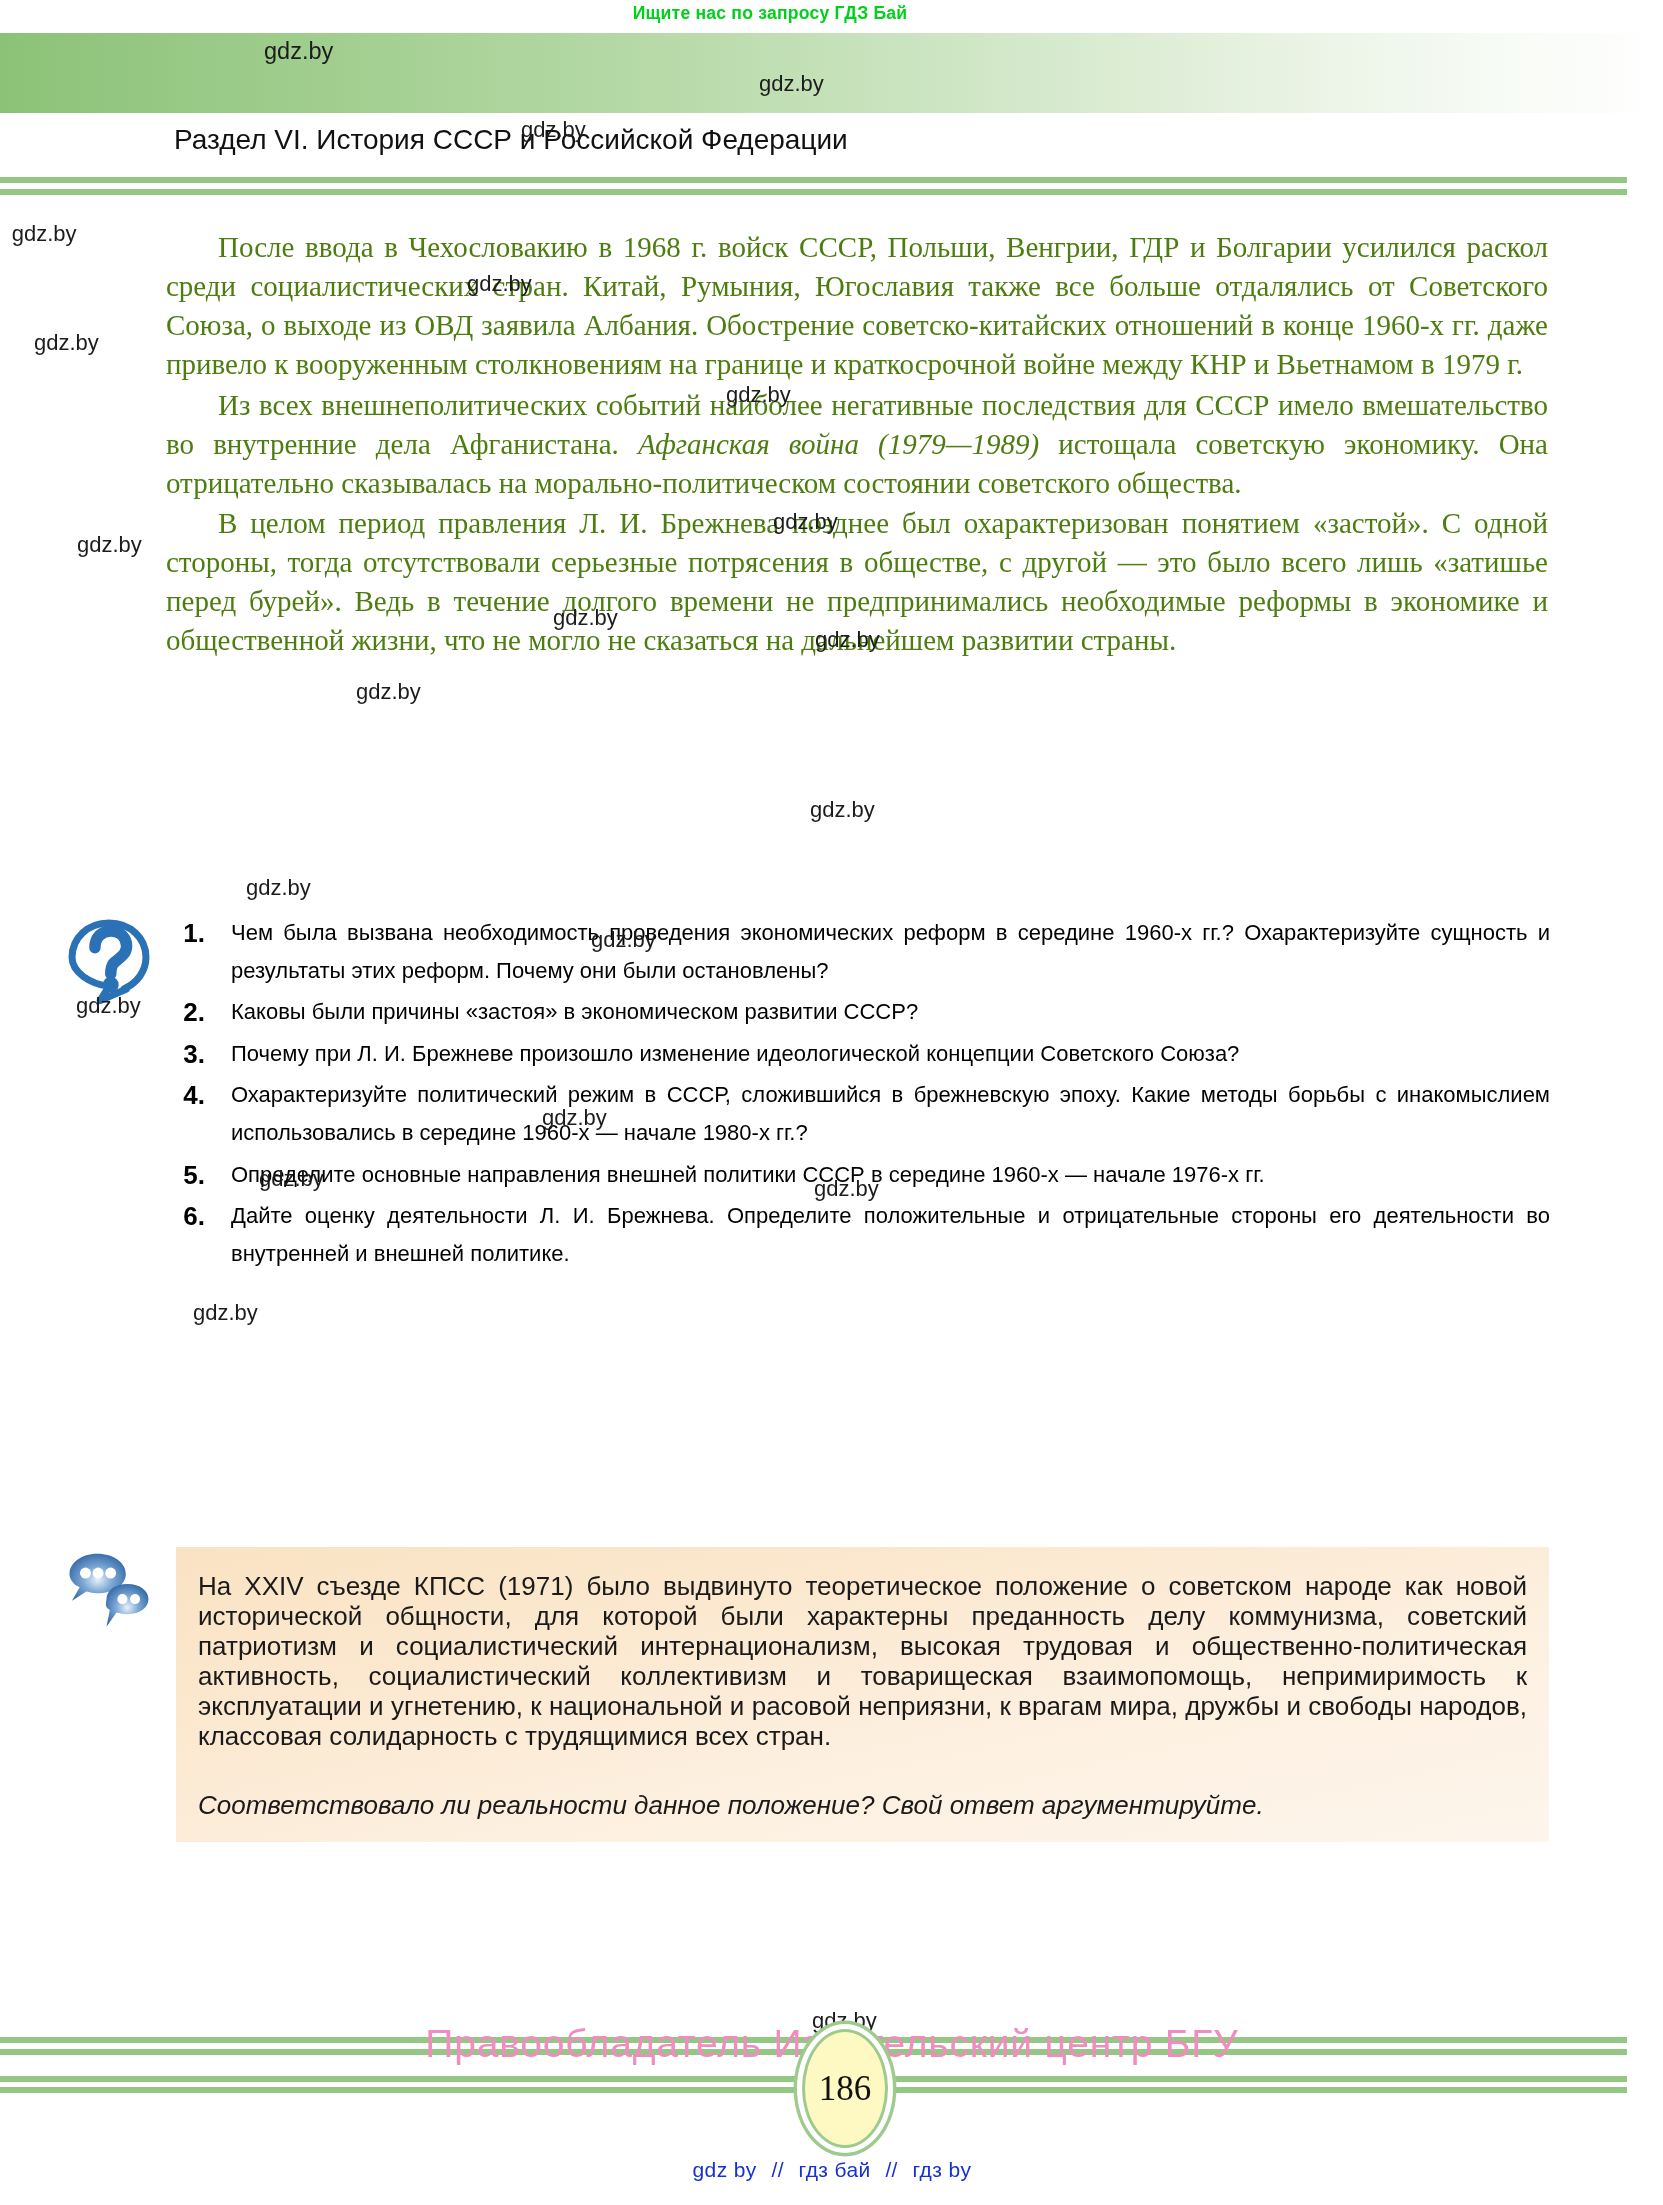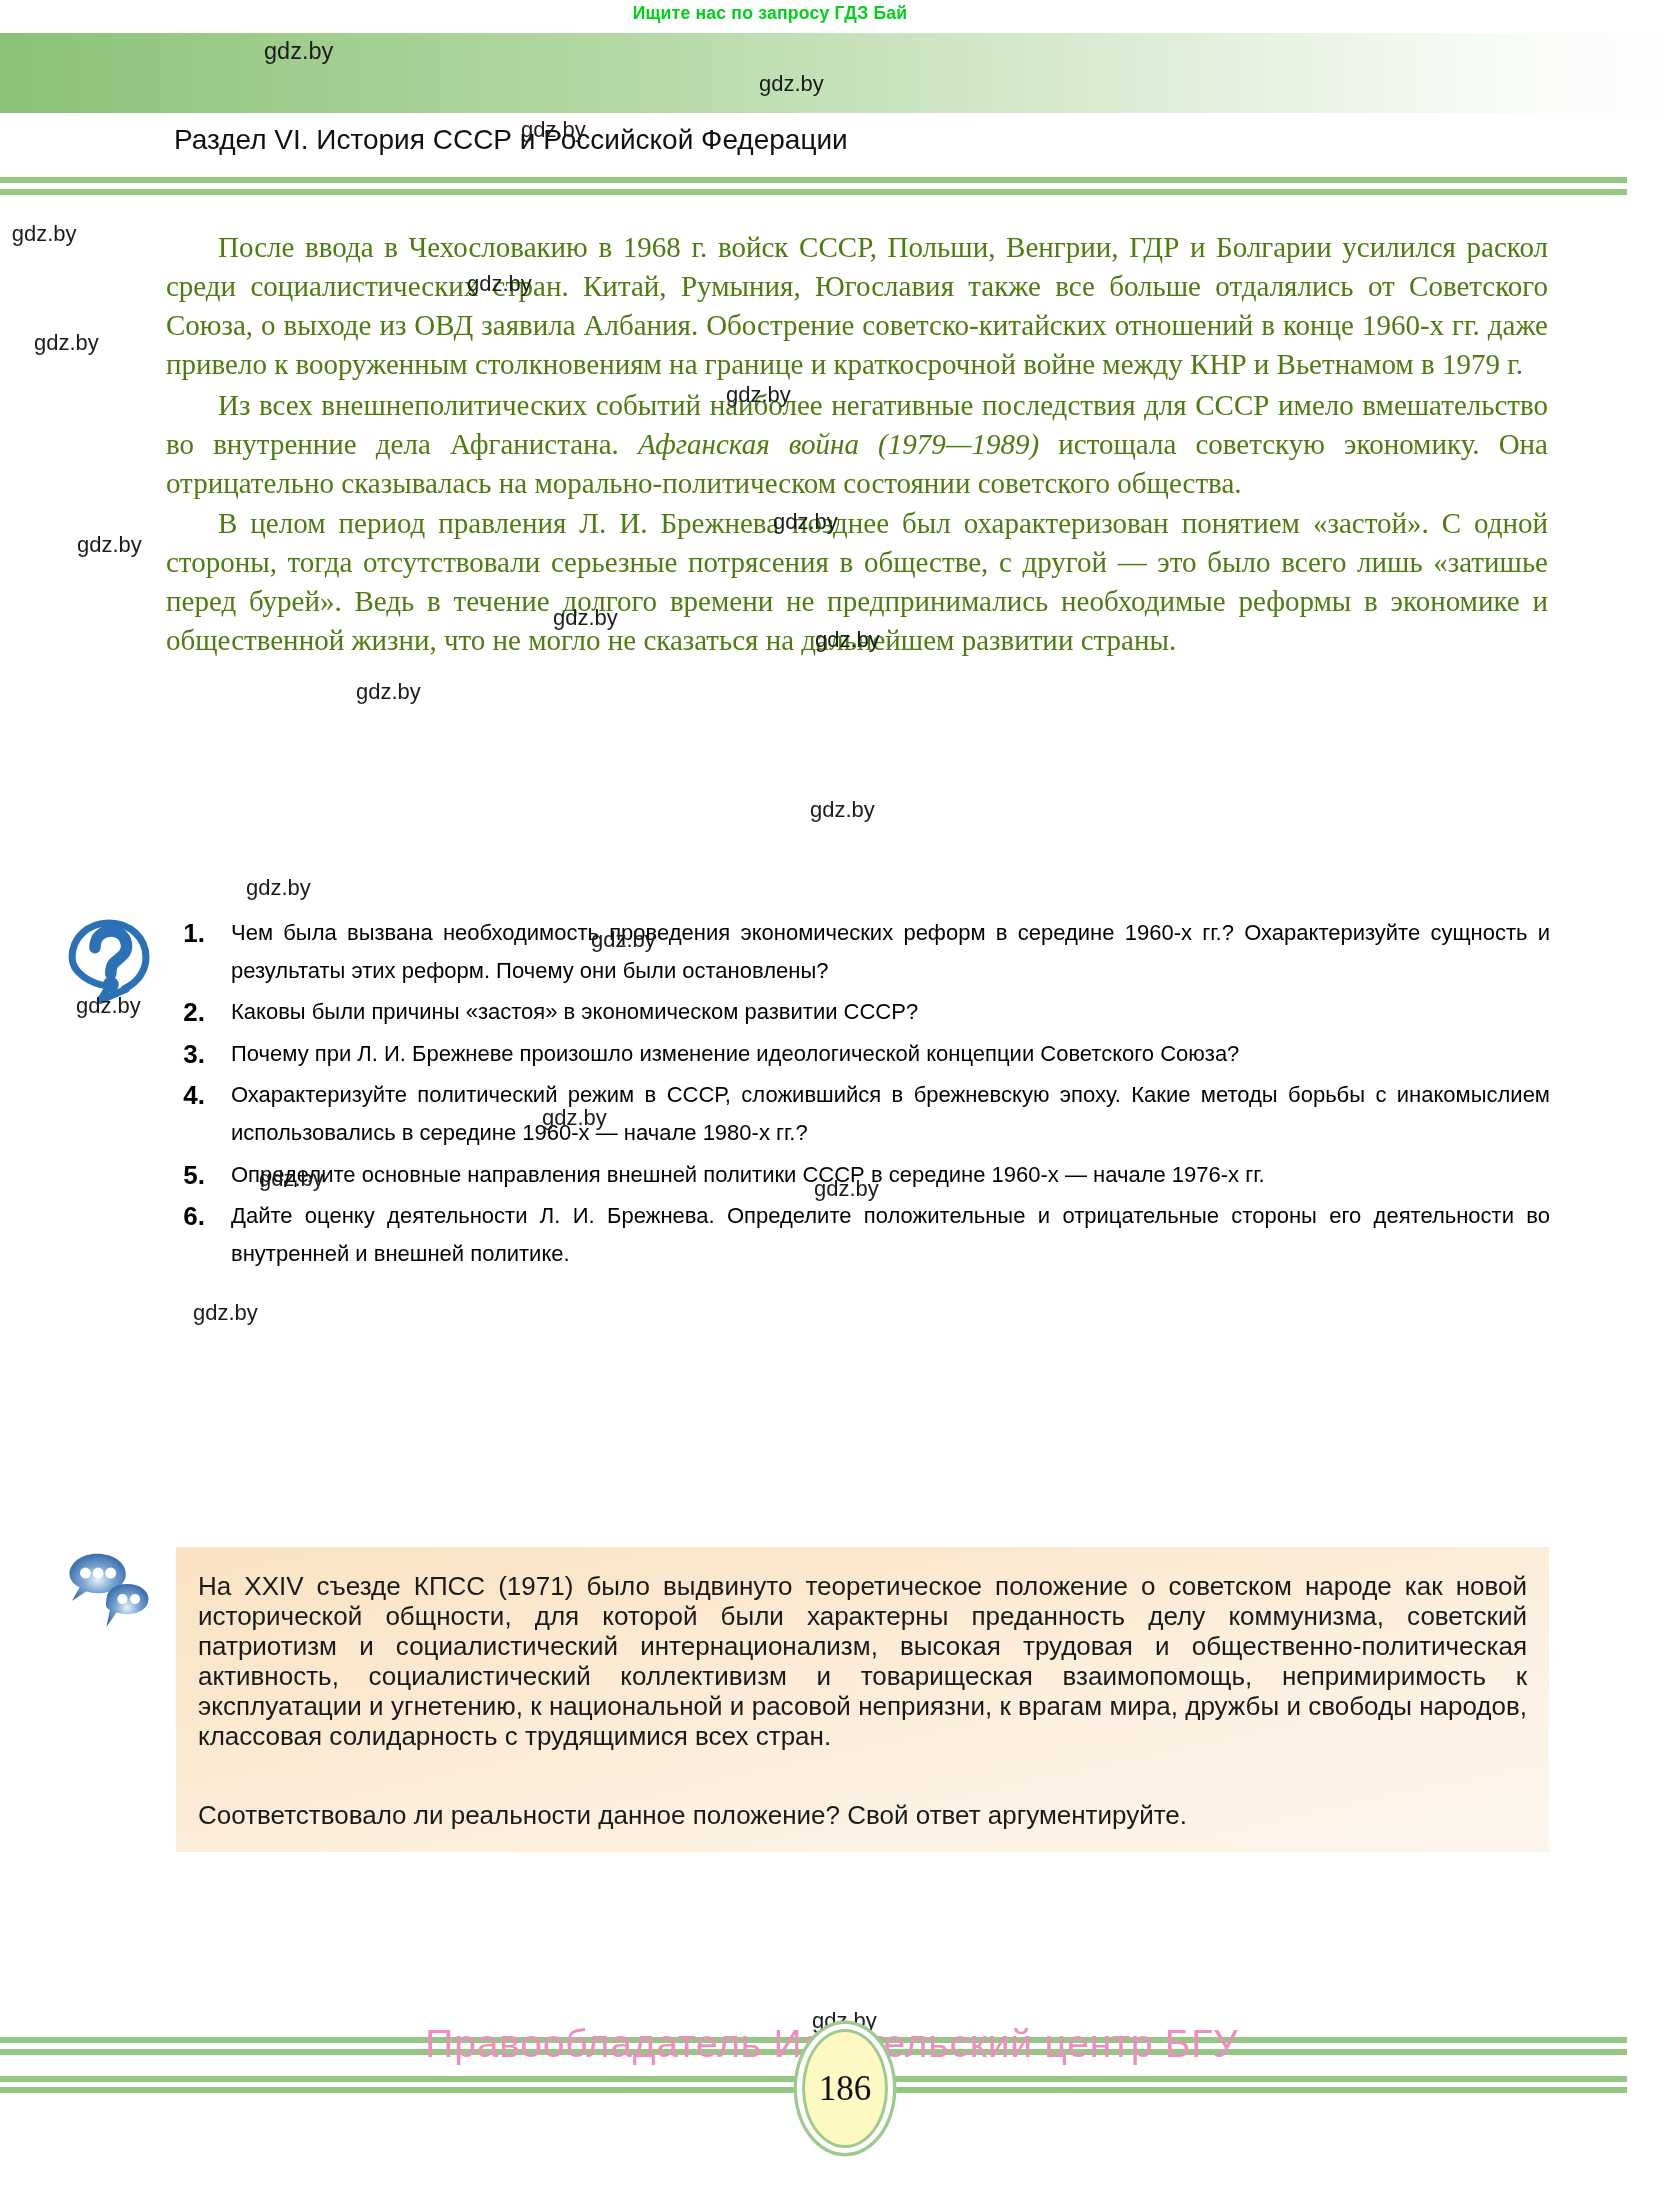--- a/index.html
+++ b/index.html
@@ -176,21 +176,22 @@
   }
   .discuss-box p {
     margin: 0;
     font-family: "Liberation Sans", sans-serif;
     font-size: 26px;
     line-height: 30px;
     text-align: justify;
     color: #1a1a1a;
   }
   .discuss-box p.prompt {
-    margin-top: 49px;
+    margin-top: 39px;
+    font-style: italic;
   }
 
   
   .page-num {
     position: absolute;
     top: 2029px;
     left: 802px;
     width: 80px;
     height: 113px;
     border-radius: 50%;
@@ -336,20 +337,27 @@
     <div class="rule pair2"></div>
     <div class="rule"></div>
   </div>
 
   <div class="copyright-wm">Правообладатель Издательский центр БГУ</div>
 
   <div class="page-num">
     <span>186</span>
   </div>
 
+  <div class="footer-links">
+    <span>gdz by</span>
+    <span class="sep">//</span>
+    <span>гдз бай</span>
+    <span class="sep">//</span>
+    <span>гдз by</span>
+  </div>
 
   <div id="wm-layer">
       <div class="wm" style="left: 264px; top: 38px; font-size: 23.5px;">gdz.by</div>
       <div class="wm" style="left: 759px; top: 71px; font-size: 22px;">gdz.by</div>
       <div class="wm" style="left: 521px; top: 117px; font-size: 22px;">gdz.by</div>
       <div class="wm" style="left: 11.7px; top: 221px; font-size: 22px;">gdz.by</div>
       <div class="wm" style="left: 467px; top: 271px; font-size: 22px;">gdz.by</div>
       <div class="wm" style="left: 34px; top: 330px; font-size: 22px;">gdz.by</div>
       <div class="wm" style="left: 726px; top: 382px; font-size: 22px;">gdz.by</div>
       <div class="wm" style="left: 773px; top: 509px; font-size: 22px;">gdz.by</div>

